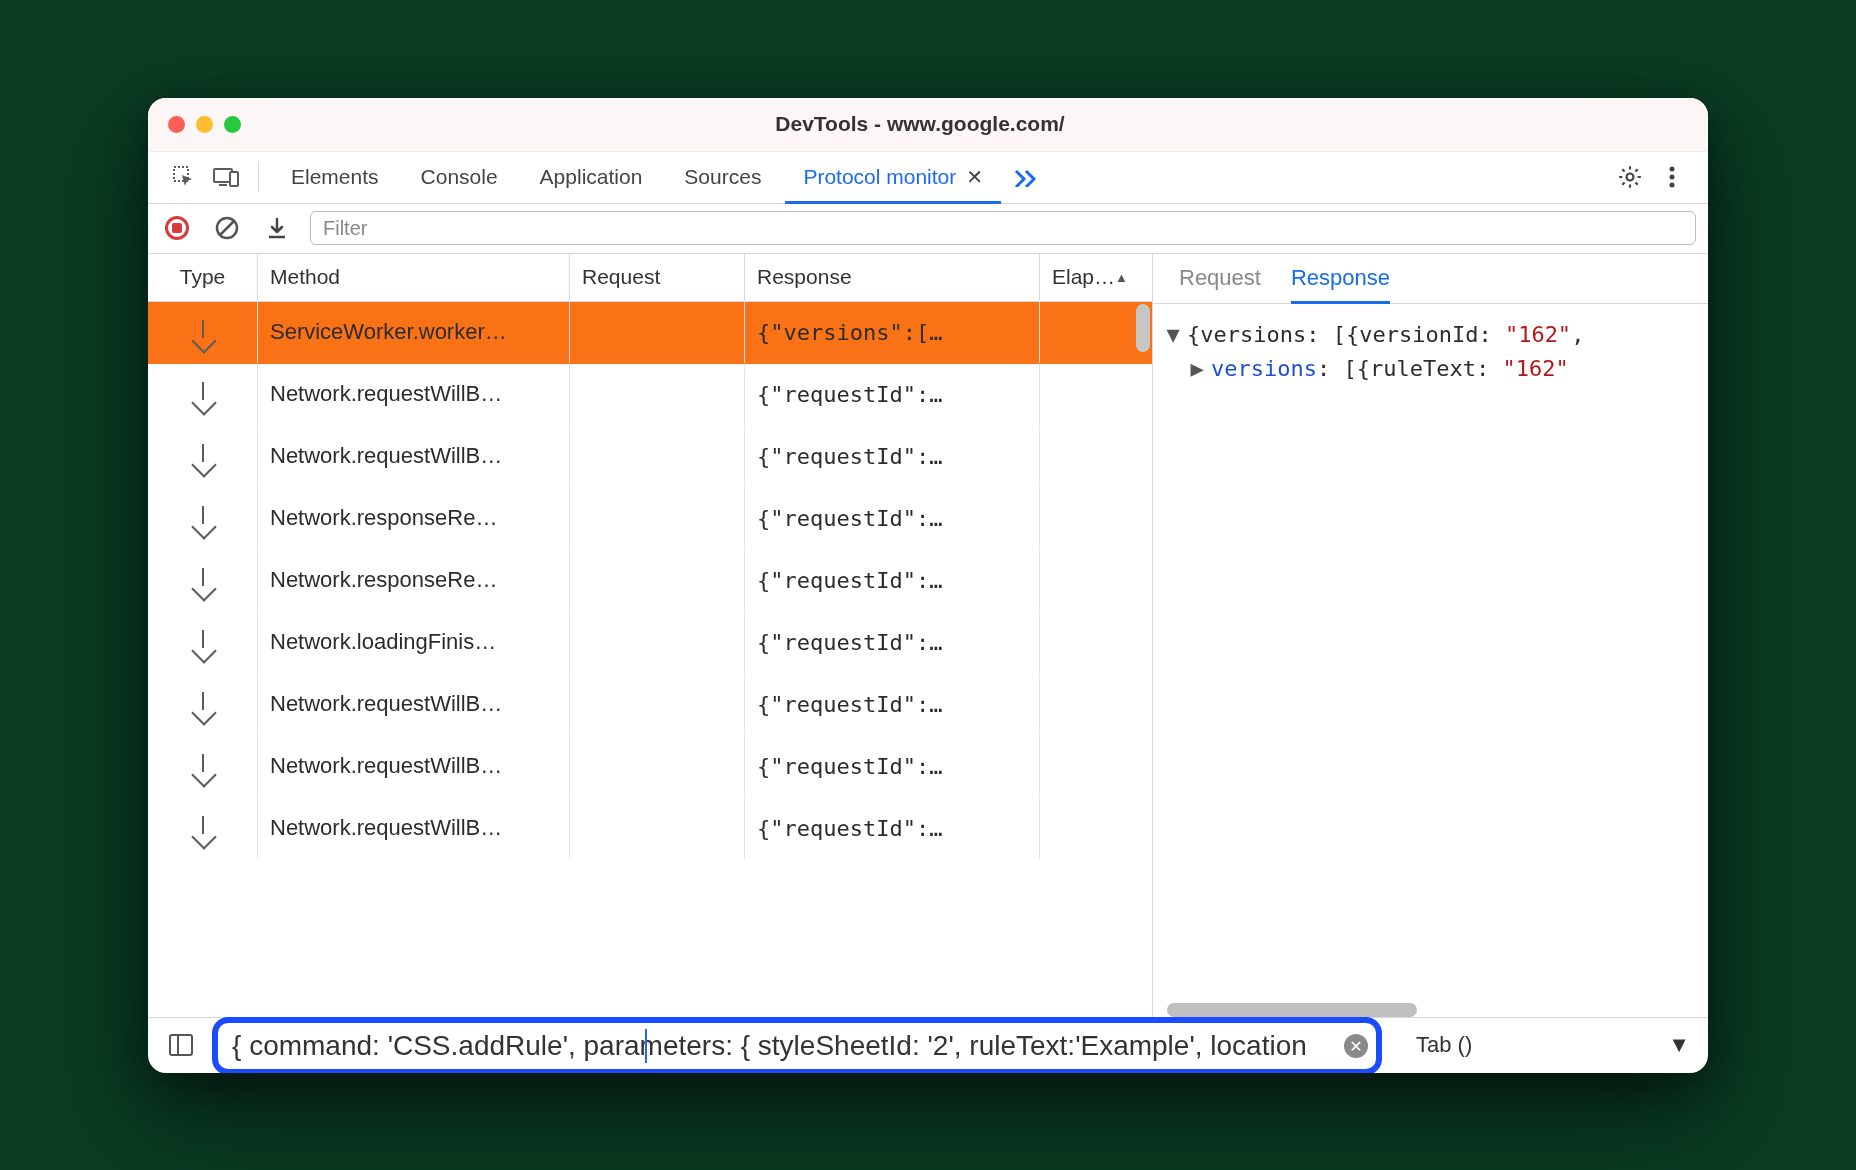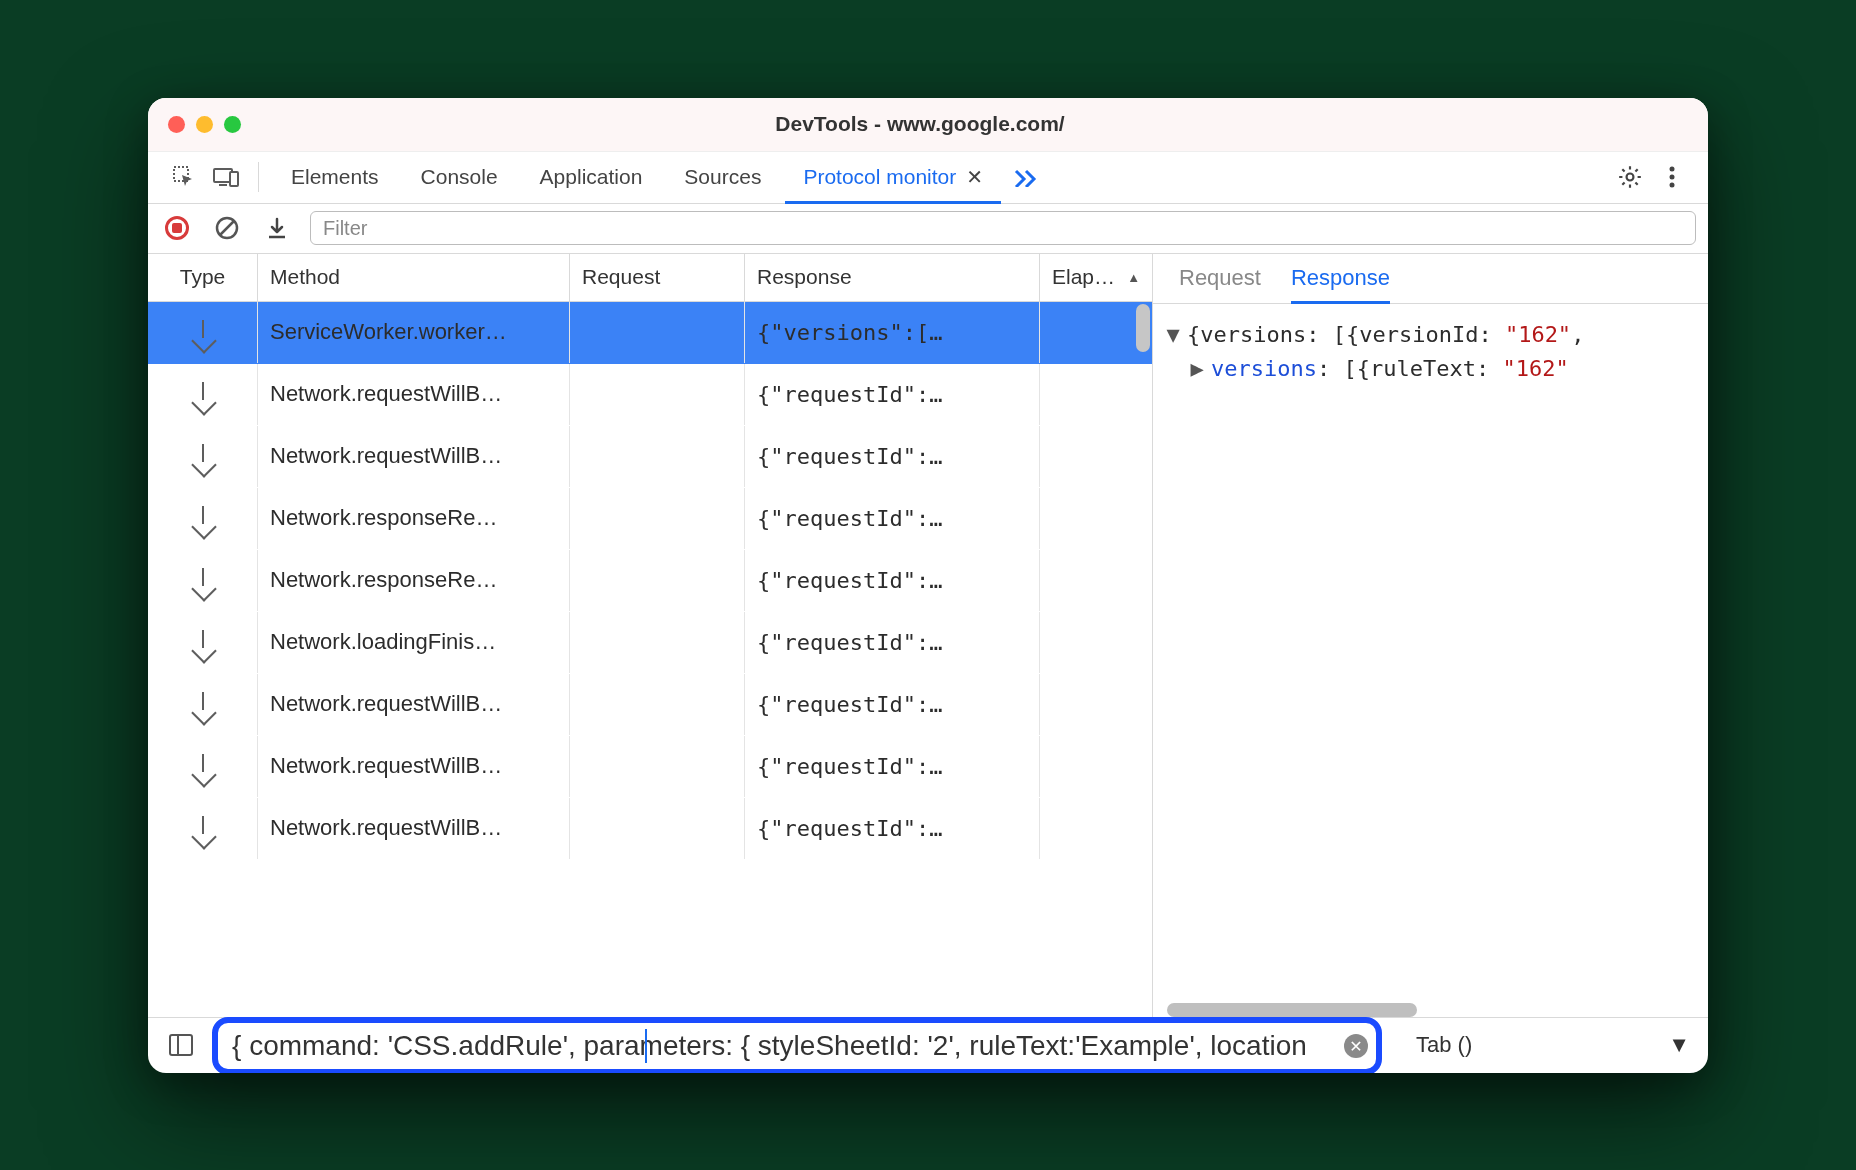--- a/index.html
+++ b/index.html
@@ -93,29 +93,29 @@
   .thead {
     height:48px; display:flex; align-items:stretch; border-bottom:1px solid #d9d9d9;
     font-size:21px; color:#333;
   }
   .th { display:flex; align-items:center; padding:0 12px; border-right:1px solid #d9d9d9; }
   .th:last-child { border-right:none; }
   .col-type { width:110px; justify-content:center; }
   .col-method { flex:1; }
   .col-request { width:175px; }
   .col-response { width:295px; }
-  .col-elapsed { width:112px; justify-content:space-between; }
+  .col-elapsed { width:112px; }
   .sort-caret { font-size:13px; color:#555; }
   
   .tbody { flex:1; overflow:auto; position:relative; }
   .row {
     height:62px; display:flex; align-items:stretch; font-size:22px; color:#2c2c2c;
     border-bottom:1px solid transparent;
   }
-  .row.selected { background:#3b82f6; }
+  .row.selected { background:#f97316; }
   .td { display:flex; align-items:center; padding:0 12px; border-right:1px solid #e4e4e4; overflow:hidden; white-space:nowrap; text-overflow:ellipsis; }
   .td:last-child { border-right:none; }
   .td-type { width:110px; justify-content:center; }
   .td-method { flex:1; }
   .td-request { width:175px; }
   .td-response { width:295px; font-family: ui-monospace, Menlo, Consolas, monospace; font-size:22px; }
   .td-elapsed { width:112px; }
   
   .arrow-down {
     width:18px; height:24px; position:relative;

